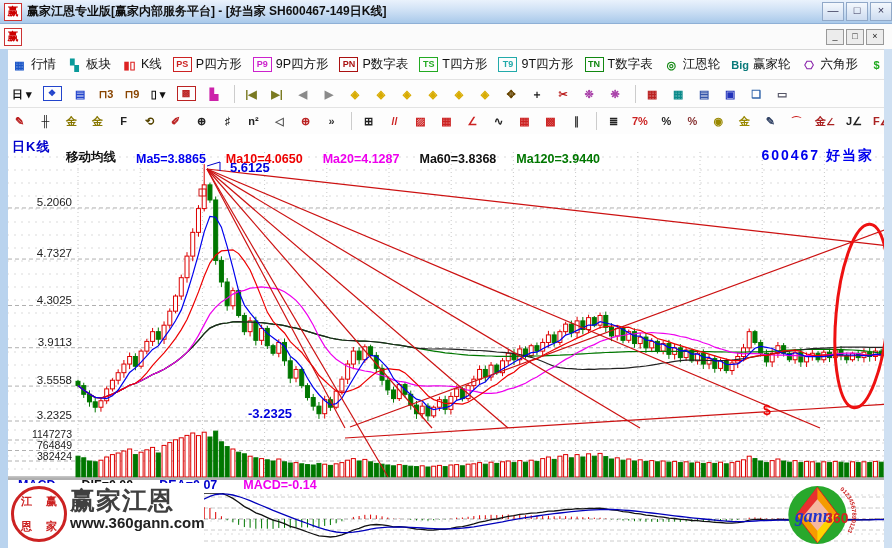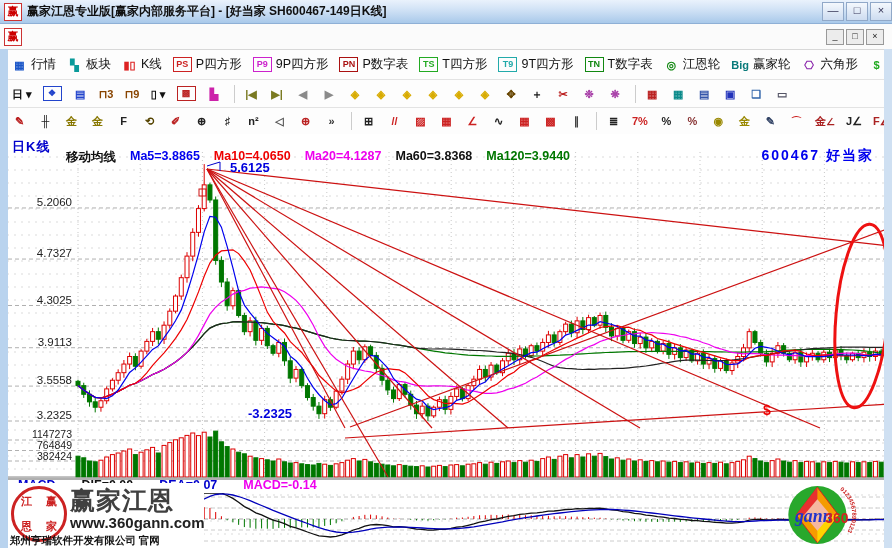--- a/index.html
+++ b/index.html
@@ -35,21 +35,21 @@
   .edge{position:absolute;top:49px;bottom:0;width:8px;background:#b9d3ee;}
   .edge.left{left:0;} .edge.right{right:0;background:#cfe0f2;}
   
   #chart-region{position:absolute;left:8px;top:134px;width:876px;height:414px;background:#fff;overflow:hidden;}
   #chart-svg{position:absolute;left:0;top:0;}
   .ov{position:absolute;z-index:2;}
   #dates-row{left:38px;right:28px;top:1px;display:flex;justify-content:space-between;
     font-size:11px;color:#9a9a9a;}
   .date-label{width:42px;text-align:center;}
   #kline-label{left:4px;top:4px;color:#0000cc;font-size:13px;font-weight:bold;letter-spacing:1px;}
-  #ma-row{left:58px;top:15px;display:flex;gap:14px;font-size:12.5px;font-weight:bold;}
+  #ma-row{left:58px;top:15px;display:flex;gap:20px;font-size:12.5px;font-weight:bold;align-items:flex-end;}
   #stock-label{right:10px;top:13px;color:#0000ee;font-size:14px;font-weight:bold;letter-spacing:2px;}
   .ytick{left:0;width:64px;text-align:right;font-size:11.5px;color:#222;}
   .vtick{left:0;width:64px;text-align:right;font-size:10.5px;color:#222;}
   #macd-row{left:10px;top:344px;display:flex;gap:26px;font-size:12.5px;font-weight:bold;}
   .anno{font-size:13px;font-weight:bold;color:#0000dd;}
   #anno-dollar{color:#ee0000;font-size:14px;}
   
   #brand-block{left:0;top:349px;width:196px;height:65px;background:#fff;z-index:3;}
   #seal{position:absolute;left:3px;top:3px;width:50px;height:50px;border:3px solid #c22;border-radius:50%;
     display:grid;grid-template-columns:1fr 1fr;place-items:center;color:#c22;font-weight:bold;font-size:11px;background:#fff;}
@@ -1044,21 +1044,20 @@
 
   <div id="brand-block" class="ov">
     <div id="seal">
       <span>江</span>
         <span>赢</span>
       <span>恩</span>
         <span>家</span>
     </div>
     <div id="brand-name">赢家江恩</div>
     <div id="brand-url">www.360gann.com</div>
-    <div id="brand-company">郑州亨瑞软件开发有限公司 官网</div>
   </div>
 
   <div id="gann360" class="ov">
     <svg width="100" height="66" viewBox="0 0 100 100">
       <circle cx="46" cy="50" r="44" fill="#28a82c"></circle>
       <polygon points="46,8 78,50 46,92 14,50" fill="#f59b00" stroke="#cc2222" stroke-width="1.5"></polygon>
       <polygon points="46,8 14,50 46,50" fill="#e83030"></polygon>
       <polygon points="46,92 78,50 46,50" fill="#ffd400"></polygon>
       <polygon points="46,26 66,50 46,74 26,50" fill="#f5b8a0"></polygon>
       <path id="numarc" d="M 80,12 A 47,47 0 0 1 92,74" fill="none"></path>

